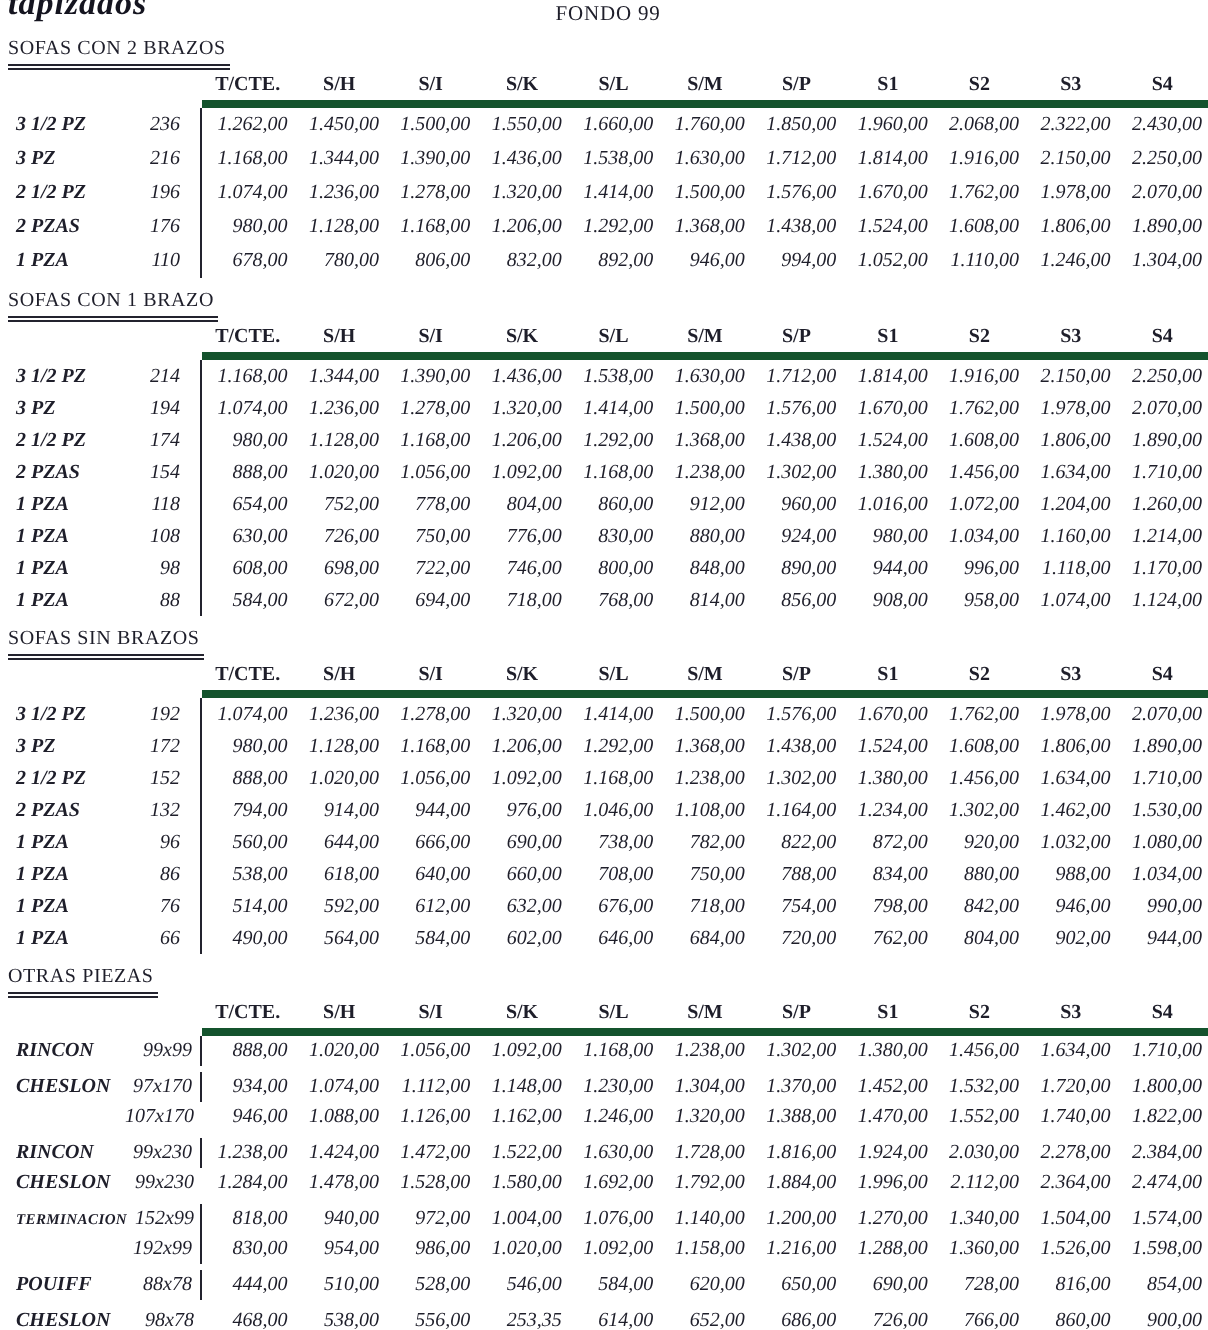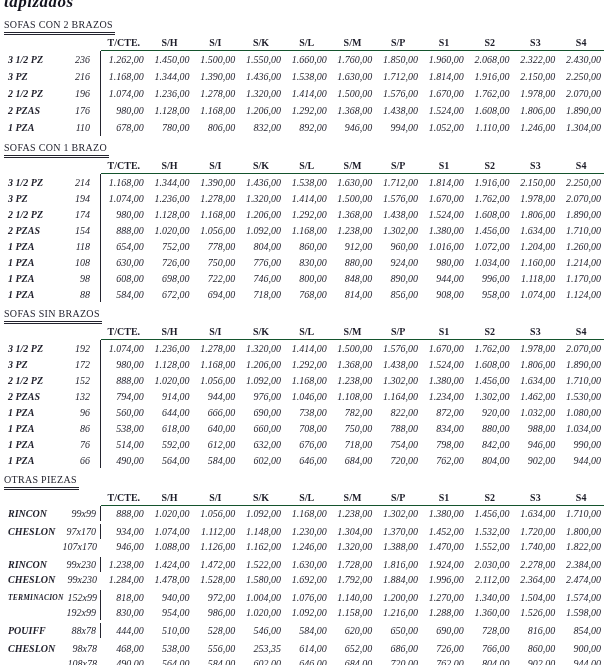--- a/index.html
+++ b/index.html
@@ -10,21 +10,21 @@
   }
   .page{width:604px;height:665px;position:relative;padding-left:4px;box-sizing:border-box;}
   .topbar{position:relative;height:16px;overflow:hidden;}
   .logo{font-style:italic;font-weight:bold;font-size:17px;letter-spacing:.5px;margin-top:-8px;color:#14141f;}
   .doc-title{position:absolute;top:2px;left:0;right:0;text-align:center;font-size:10.5px;letter-spacing:.4px;}
   .sec{width:600px;}
   .sec-title-wrap{margin-top:3px;margin-bottom:2px;line-height:13px;}
   .sec:first-child .sec-title-wrap{margin-top:0;}
   .sec-title{display:inline-block;font-size:10px;letter-spacing:.3px;border-bottom:3px double #23232e;padding:0 2px 1px 0;text-align:center;}
   .hdr-row,.row{display:grid;grid-template-columns:97px repeat(11,1fr);}
-  .hdr-cols{grid-column:2 / -1;display:grid;grid-template-columns:repeat(11,1fr);border-bottom:1px solid #14532d;height:13px;}
+  .hdr-cols{grid-column:2 / -1;display:grid;grid-template-columns:repeat(11,1fr);border-bottom:4px solid #14532d;height:13px;}
   .hdr{font-weight:bold;font-size:10px;text-align:center;line-height:12px;}
   .row{height:17px;font-style:italic;}
   .row.mid{height:16px;}
   .row.compact{height:15px;}
   .grp.gap{margin-top:3px;}
   .lbl-cell{display:flex;align-items:center;box-sizing:border-box;padding:0 10px 0 4px;}
   .lbl-cell.split{justify-content:space-between;}
   .lbl-cell.right{justify-content:space-between;gap:4px;padding-right:4px;}
   .lbl-cell.divider{border-right:1px solid #23232e;}
   .nm{font-weight:bold;font-size:10px;white-space:nowrap;}
@@ -33,20 +33,21 @@
   .val{font-size:10px;text-align:right;padding-right:3px;white-space:nowrap;align-self:center;}
 </style>
 </head>
 <body>
 
 <div class="page">
   <div class="topbar">
     <div class="logo">
       <span>tapizados</span>
     </div>
+    <div class="doc-title">FONDO 99</div>
   </div>
   <div id="tables">
       <section class="sec">
         <div class="sec-title-wrap"><div class="sec-title">SOFAS CON 2 BRAZOS</div></div>
         <div class="hdr-row">
           <div class="lbl-cell"></div>
           <div class="hdr-cols">
             <div class="hdr">T/CTE.</div>
             <div class="hdr">S/H</div>
             <div class="hdr">S/I</div>

